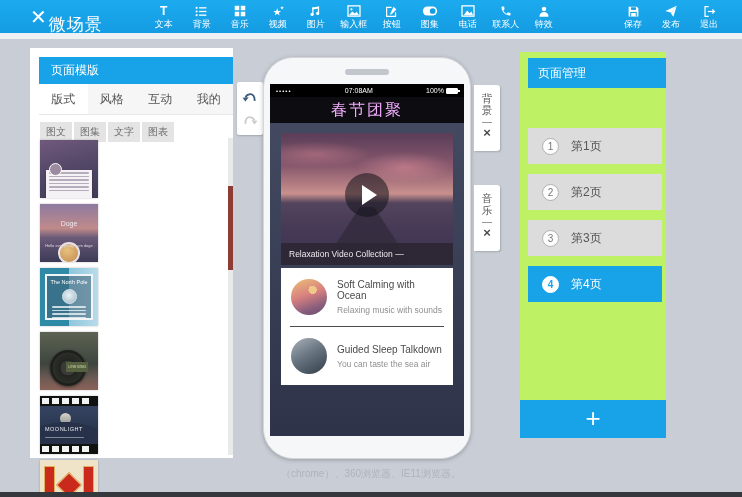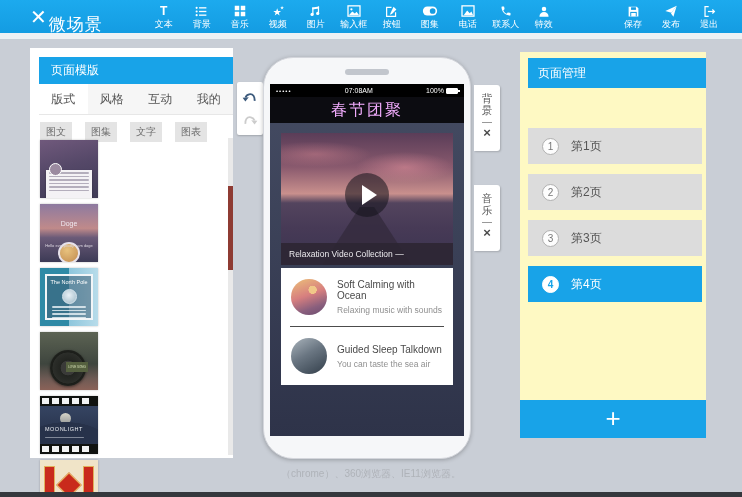--- a/index.html
+++ b/index.html
@@ -39,21 +39,21 @@
     background:#18a3e8; color:#fff; font-size:12px; line-height:27px; padding-left:12px;
   }
   .lp-tabs {
     position:absolute; left:9px; top:36px; right:0; height:31px;
     background:#f6f6f6; border-bottom:1px solid #e7e7e7; display:flex;
   }
   .lp-tab {
     width:49px; text-align:center; line-height:31px; font-size:12px; color:#555; cursor:pointer;
   }
   .lp-tab.active { background:#fff; }
-  .lp-chips { position:absolute; left:10px; top:74px; display:flex; gap:13px; }
+  .lp-chips { position:absolute; left:10px; top:74px; display:flex; gap:2px; }
   .chip {
     background:#e4e4e4; color:#6b6b6b; font-size:10px; padding:3px 6px; cursor:pointer;
   }
   .lp-grid {
     position:absolute; left:10px; top:92px; width:188px;
     display:flex; flex-wrap:wrap; gap:6px 14px;flex-direction:column;
   }
   .thumb {
     width:58px; height:92px; position:relative; overflow:hidden;
     box-shadow:0 0 2px rgba(0,0,0,.25); cursor:pointer; flex:0 0 58px;
@@ -219,21 +219,21 @@
     position:absolute; left:474px; width:26px; height:66px; background:#fff;
     border-radius:0 3px 3px 0; box-shadow:1px 1px 2px rgba(0,0,0,.18);
     display:flex; flex-direction:column; align-items:center; padding-top:7px; cursor:pointer;
   }
   .side-tab.t1 { top:85px; } .side-tab.t2 { top:185px; }
   .st-label { width:12px; font-size:10.5px; line-height:12px; color:#555; text-align:center; word-break:break-all; }
   .st-dash { width:10px; border-top:1px solid #999; margin:6px 0 4px; }
   .st-close { font-size:13px; font-weight:bold; color:#4a4a4a; line-height:12px; cursor:pointer; }
   
   .right-panel {
-    position:absolute; left:520px; top:52px; width:186px; height:386px; background:#fef9c3;
+    position:absolute; left:520px; top:52px; width:146px; height:386px; background:#bef264;
   }
   .rp-header {
     position:absolute; left:8px; top:6px; right:0; height:30px;
     background:#18a3e8; color:#fff; font-size:12px; line-height:30px; padding-left:10px;
   }
   .rp-actions {
     position:absolute; left:8px; top:36px; right:0; height:37px;
     display:flex; align-items:center; justify-content:space-between; padding:0 6px 0 12px;
     border-bottom:1px solid #f0f0f0;
   }

